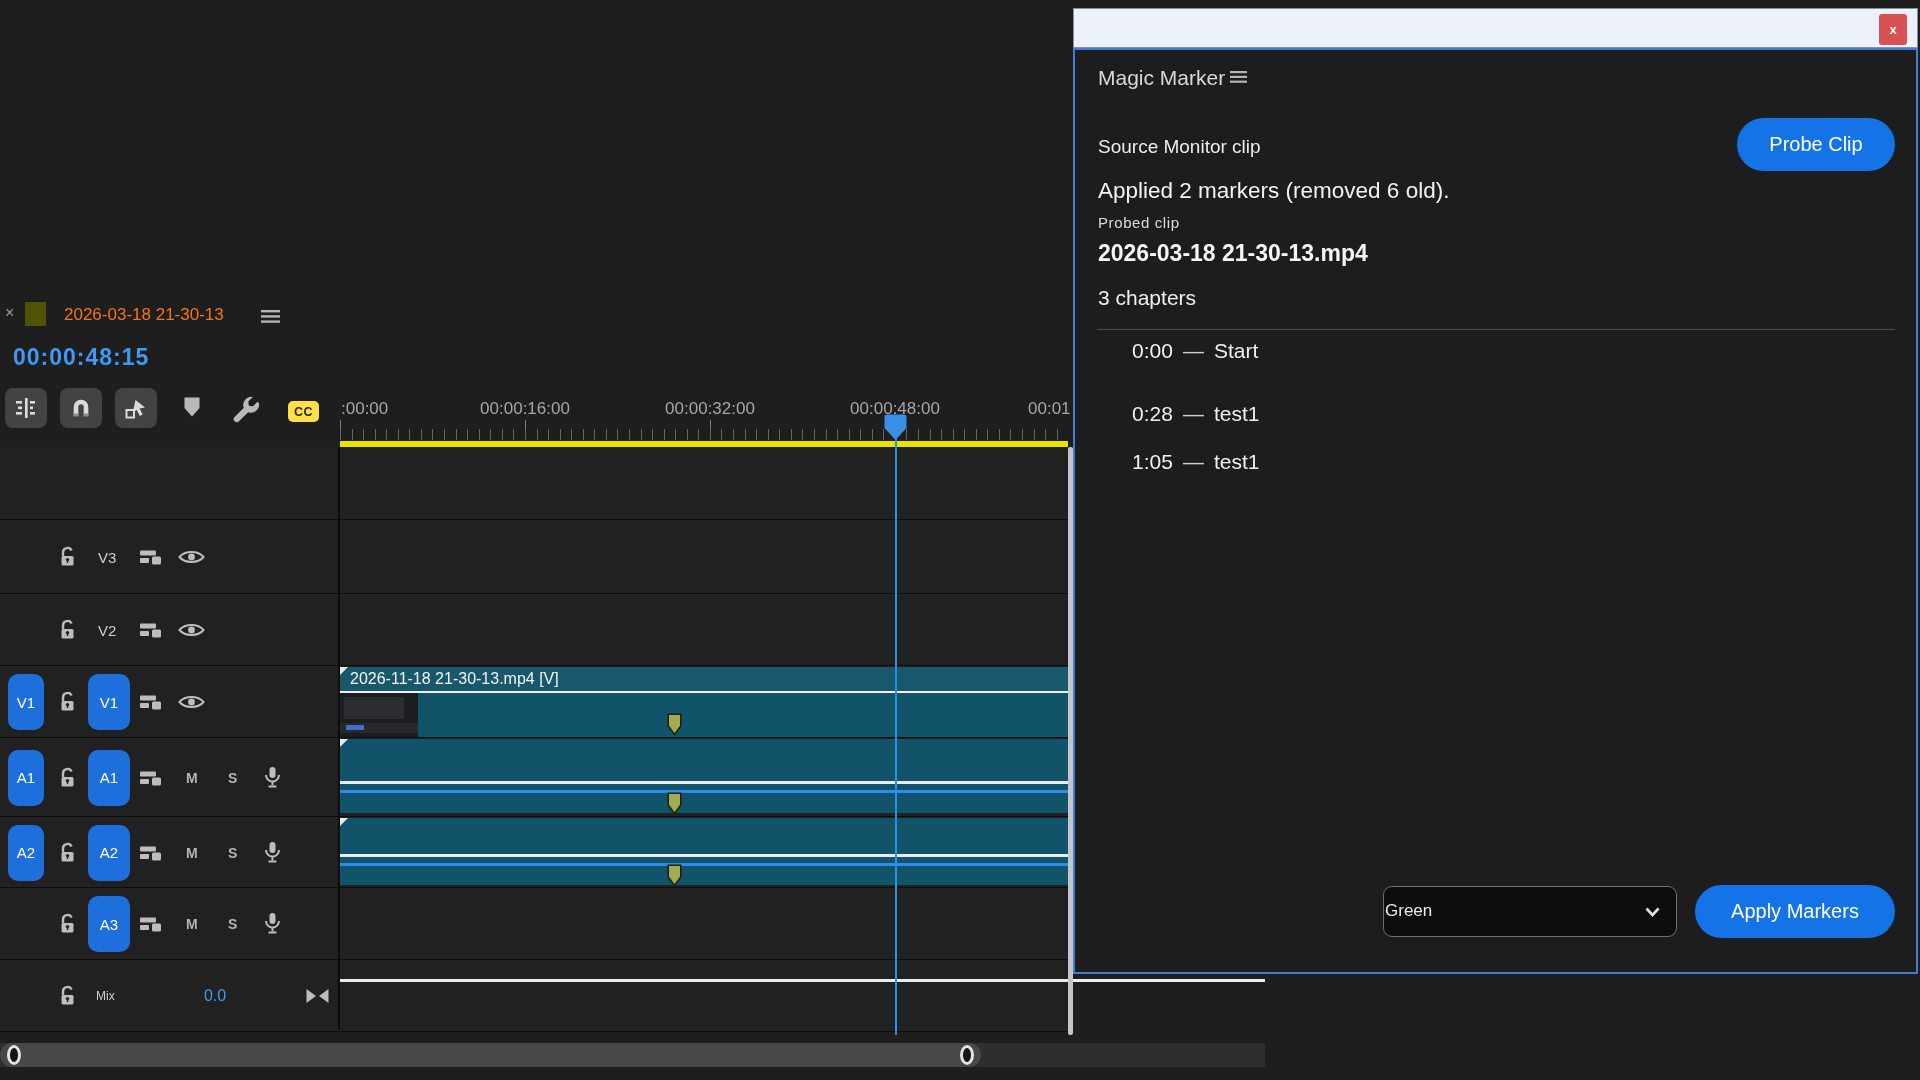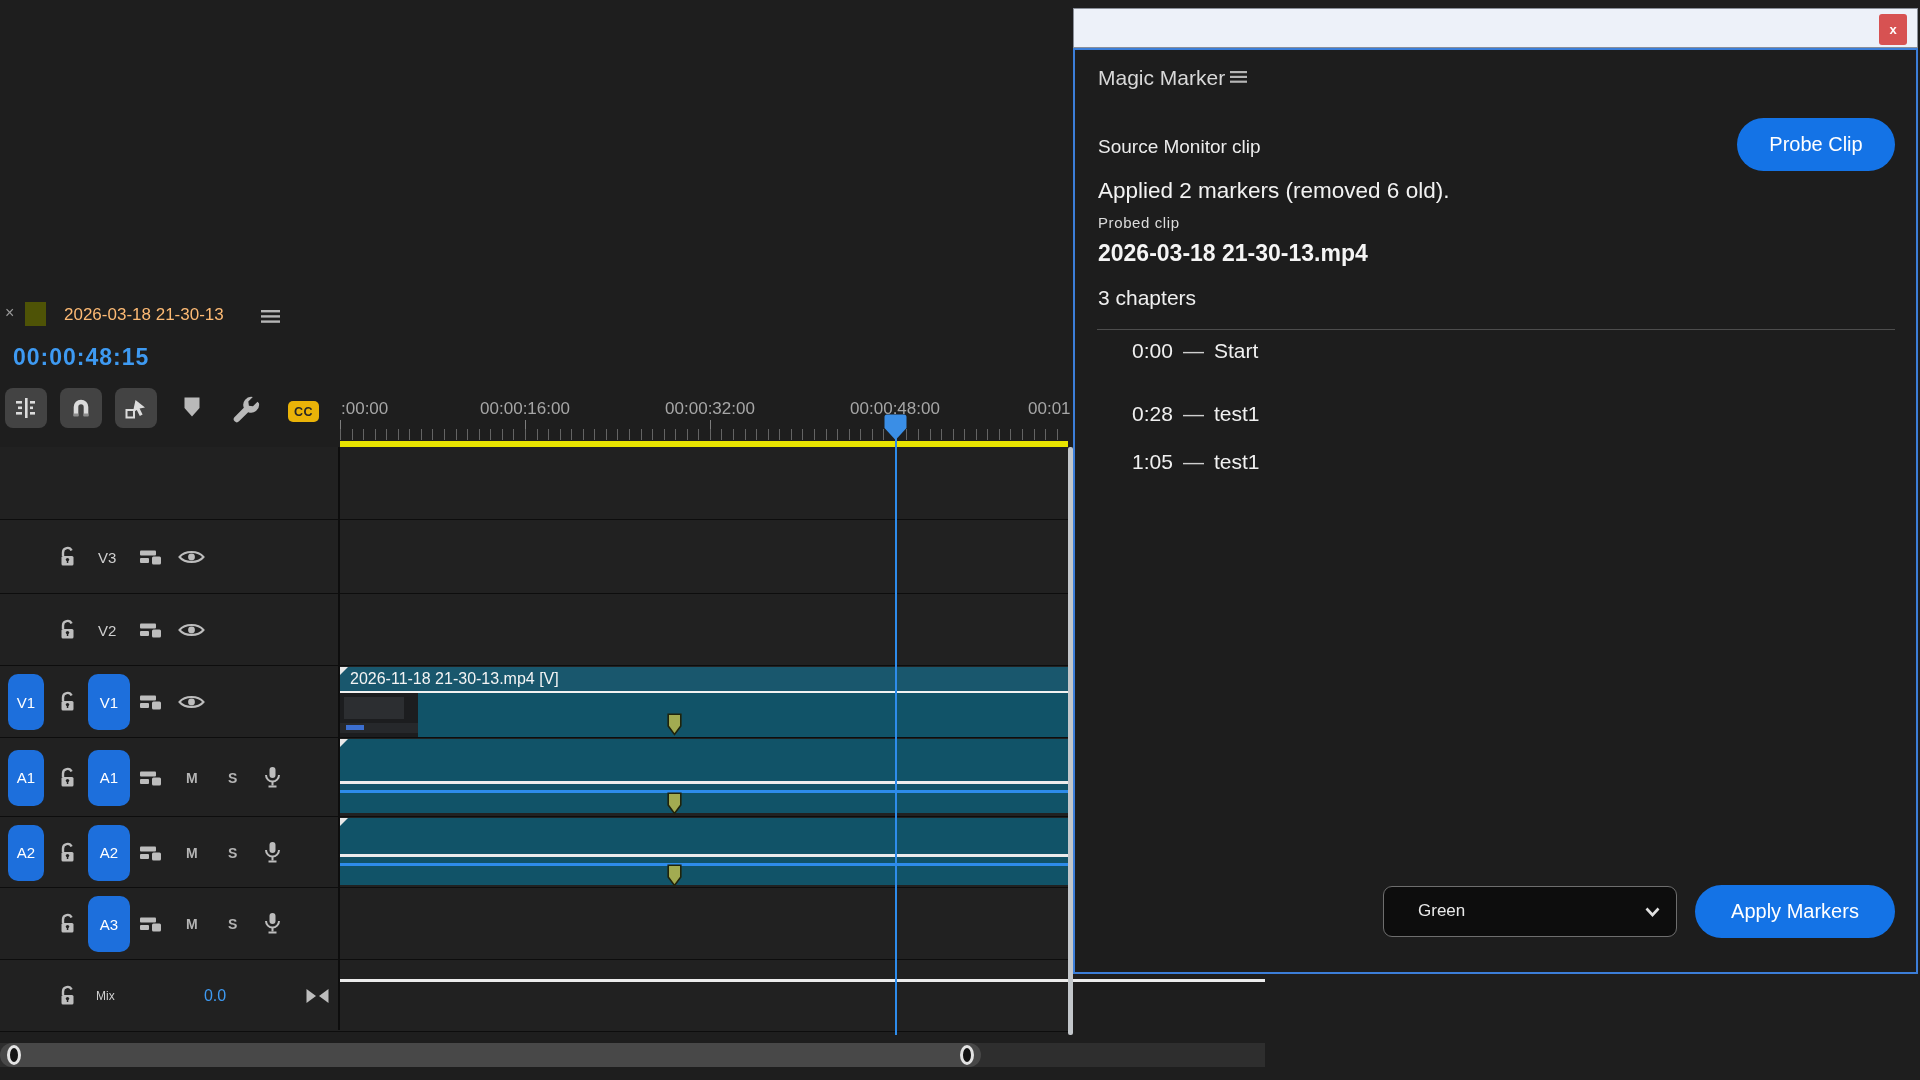--- a/index.html
+++ b/index.html
@@ -4,29 +4,29 @@
 <style>
   html,body{margin:0;padding:0;background:#101010;}
   .stage{position:relative;width:1920px;height:1080px;background:#1e1e1e;overflow:hidden;
          font-family:"Liberation Sans",sans-serif;color:#d6d6d6;}
   .abs{position:absolute;}
   svg{display:block;}
 
   
   .tab-close{left:5px;top:304px;font-size:16px;color:#9a9a9a;cursor:default;}
   .tab-swatch{left:25px;top:302px;width:21px;height:24px;background:#4e5306;}
-  .tab-label{left:64px;top:305px;font-size:17px;color:#fdba74;}
+  .tab-label{left:64px;top:305px;font-size:17px;color:#f97316;}
   .tab-menu{left:261px;top:310px;color:#b5b5b5;}
   .timecode{left:13px;top:344px;font-size:23px;color:#3e9af2;letter-spacing:1px;font-weight:bold;}
 
   
   .tool-btn{top:388px;width:42px;height:40px;background:#434343;border-radius:8px;
             display:flex;align-items:center;justify-content:center;color:#dcdcdc;}
   .tool-plain{display:flex;align-items:center;justify-content:center;color:#b9b9b9;}
-  .cc-badge{left:288px;top:401px;width:31px;height:21px;background:#eab308;border-radius:5px;
+  .cc-badge{left:288px;top:401px;width:31px;height:21px;background:#fde047;border-radius:5px;
             color:#262626;font-weight:bold;font-size:12.5px;display:flex;align-items:center;justify-content:center;letter-spacing:.5px;}
 
   
   .ruler-label{top:399px;font-size:17px;color:#a6a6a6;white-space:nowrap;}
   .tick-major{top:420px;width:1px;height:20px;background:#7d7d7d;}
   .tick-band{left:340px;top:429px;width:728px;height:11px;
              background:repeating-linear-gradient(to right,#646464 0 1px,transparent 1px 11.56px);}
   .workarea{left:340px;top:441px;width:728px;height:6px;background:#e8e400;}
 
   
@@ -80,21 +80,21 @@
   .p-probe{left:662px;top:68px;width:158px;height:53px;font-size:20px;}
   .p-status{left:23px;top:128px;font-size:22.5px;color:#f2f2f2;}
   .p-probedlbl{left:23px;top:164px;font-size:15px;color:#dcdcdc;letter-spacing:.6px;}
   .p-file{left:23px;top:190px;font-size:23px;font-weight:bold;color:#f5f5f5;}
   .p-count{left:23px;top:236px;font-size:21px;color:#efefef;}
   .p-divider{left:22px;top:279px;width:798px;height:1px;background:#4d4d4d;}
   .chapter{left:57px;font-size:21px;color:#f0f0f0;}
   .chapter .dash{margin:0 10px;color:#cfcfcf;}
   .p-select{left:308px;top:836px;width:294px;height:51px;background:#0d0d0d;border:1.5px solid #6e6e6e;
             border-radius:9px;box-sizing:border-box;}
-  .p-select .val{position:absolute;left:34px;top:14px;font-size:17px;color:#e9e9e9;}
+  .p-select .val{position:absolute;left:1px;top:14px;font-size:17px;color:#e9e9e9;}
   .p-select .chev{position:absolute;right:16px;top:20px;color:#e0e0e0;}
   .p-apply{left:620px;top:835px;width:200px;height:53px;font-size:20px;}
 </style>
 </head>
 <body>
 
 <div class="stage">
 
   <span class="abs tab-close">×</span>
   <div class="abs tab-swatch"></div>

